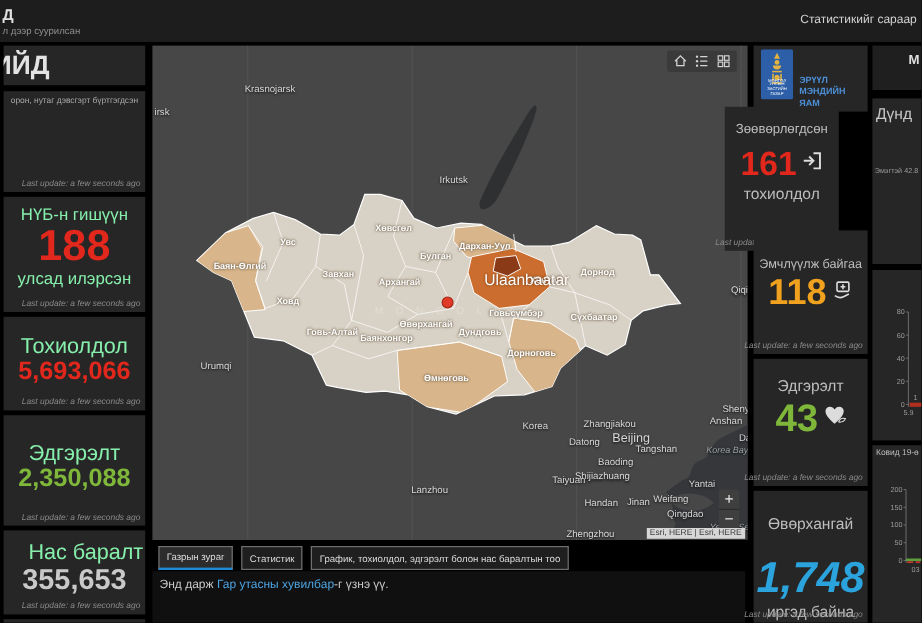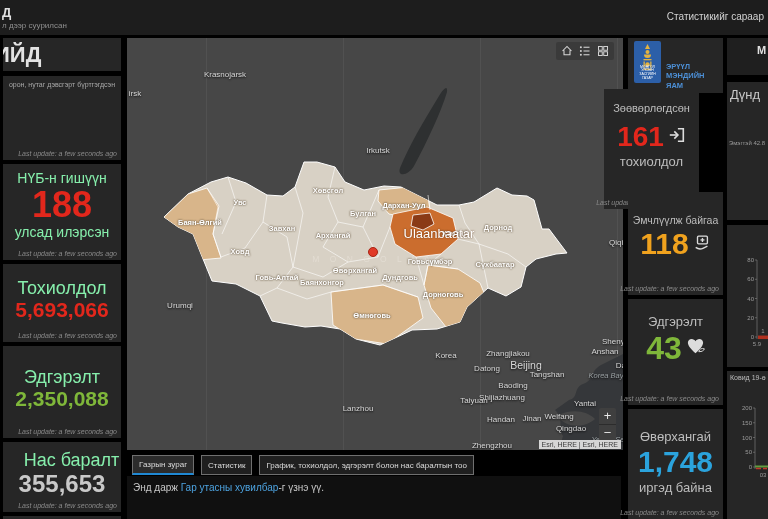--- a/index.html
+++ b/index.html
@@ -300,21 +300,21 @@
           <path d="M10,17 C4,12 2,8.5 2,5.8 C2,3.6 3.8,2 6,2 C7.7,2 9.2,3 10,4.4 C10.8,3 12.3,2 14,2 C16.2,2 18,3.6 18,5.8 C18,8.5 16,12 10,17 Z" fill="#dcdcdc"></path>
           <path d="M13.5,15.5 q4.5,0.5 6,-3 q-5,-1.5 -6,3" fill="#262626" stroke="#dcdcdc" stroke-width="1"></path>
         </svg>
     </span>
   </div>
   <div class="update">Last update: a few seconds ago</div>
 </div>
 
 <div class="card" style="left:628px;top:409px;width:95px;height:110px;">
   <div class="rtitle" style="margin-top:20px;font-size:13px;">Өвөрхангай</div>
-  <div class="num blue" style="font-size:30px;margin-top:2px;">1,748</div>
+  <div class="num blue" style="font-size:36px;margin-top:18px;font-style:italic;">1,748</div>
   <div class="rtitle" style="margin-top:2px;font-size:13px;">иргэд байна</div>
   <div class="update">Last update: a few seconds ago</div>
 </div>
 
 <div class="fr-head">
   <span>М</span>
 </div>
 
 <div class="card" style="left:727px;top:82px;width:41px;height:138px;">
   <div class="frtitle">Дүнд</div>

